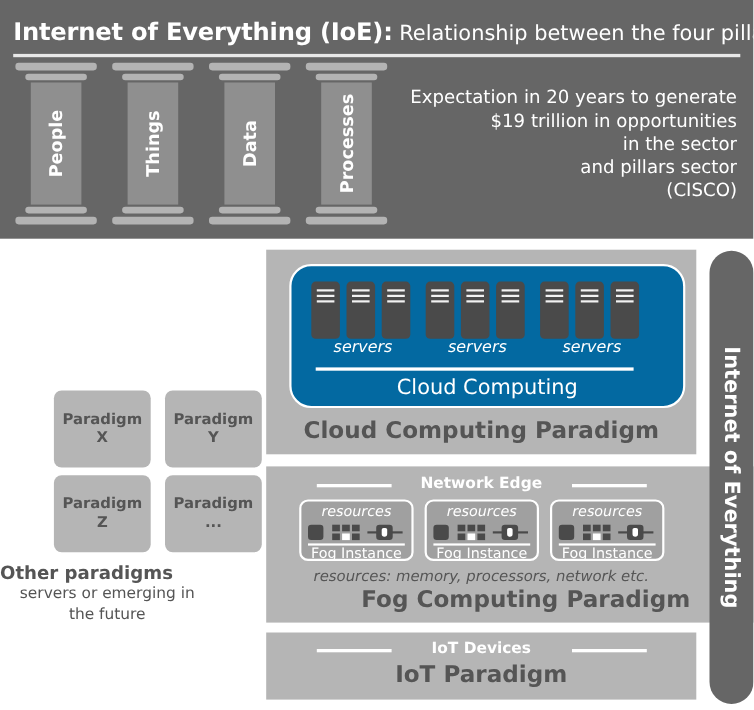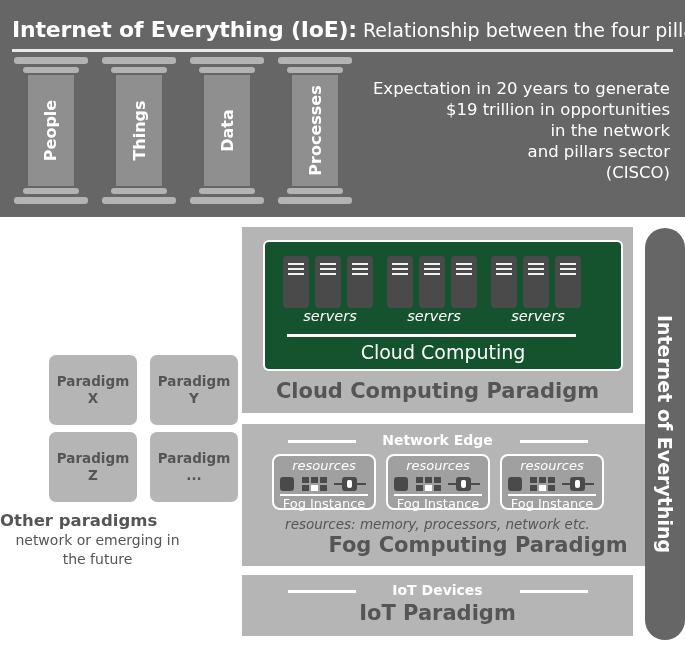--- a/index.html
+++ b/index.html
@@ -89,22 +89,22 @@
   .panel-iot{top:575px;width:391px;height:61px;}
 
   .panel-title{
     position:absolute;left:0;width:100%;text-align:center;
     font-size:21px;font-weight:bold;color:#555555;
   }
 
   
   .cloud-inst{
     position:absolute;left:21px;top:13px;width:360px;height:131px;
-    border:2.5px solid #ffffff;border-radius:6px;box-sizing:border-box;
-    background:#14532d;
+    border:2.5px solid #ffffff;border-radius:20px;box-sizing:border-box;
+    background:#0369a1;
   }
   .srv-group{position:absolute;top:14px;width:94px;height:70px;}
   .srv-row{position:absolute;left:0;top:0;width:94px;height:52px;}
   .srv{
     position:absolute;top:0;width:26px;height:52px;
     background:#4a4a4a;border-radius:4px;
   }
   .srv i{
     position:absolute;left:5px;width:16px;height:2px;background:#f2f2f2;
     display:block;
@@ -238,21 +238,21 @@
           <span>Processes</span>
         </div>
       <div class="pil-base-narrow"></div>
       <div class="pil-base-wide"></div>
     </div>
   </div>
 
   <div class="cisco">
     <div>Expectation in 20 years to generate</div>
     <div>$19 trillion in opportunities</div>
-    <div>in the network</div>
+    <div>in the sector</div>
     <div>and pillars sector</div>
     <div>(CISCO)</div>
   </div>
 </div>
 
 <div class="paradigms">
   <div class="pbox b0">
     <div><span>Paradigm</span><br><span>X</span></div>
   </div>
   <div class="pbox b1">
@@ -260,21 +260,21 @@
   </div>
   <div class="pbox b2">
     <div><span>Paradigm</span><br><span>Z</span></div>
   </div>
   <div class="pbox b3">
     <div><span>Paradigm</span><br><span>...</span></div>
   </div>
 </div>
 <div class="other-title">Other paradigms</div>
 <div class="other-sub">
-  <div>network or emerging in</div>
+  <div>servers or emerging in</div>
   <div>the future</div>
 </div>
 
 <div class="panel panel-cloud">
   <div class="cloud-inst">
     <div class="srv-group" style="left:18px;">
       <div class="srv-row">
         <div class="srv" style="left:0px;">
             <i></i>
             <i></i>

